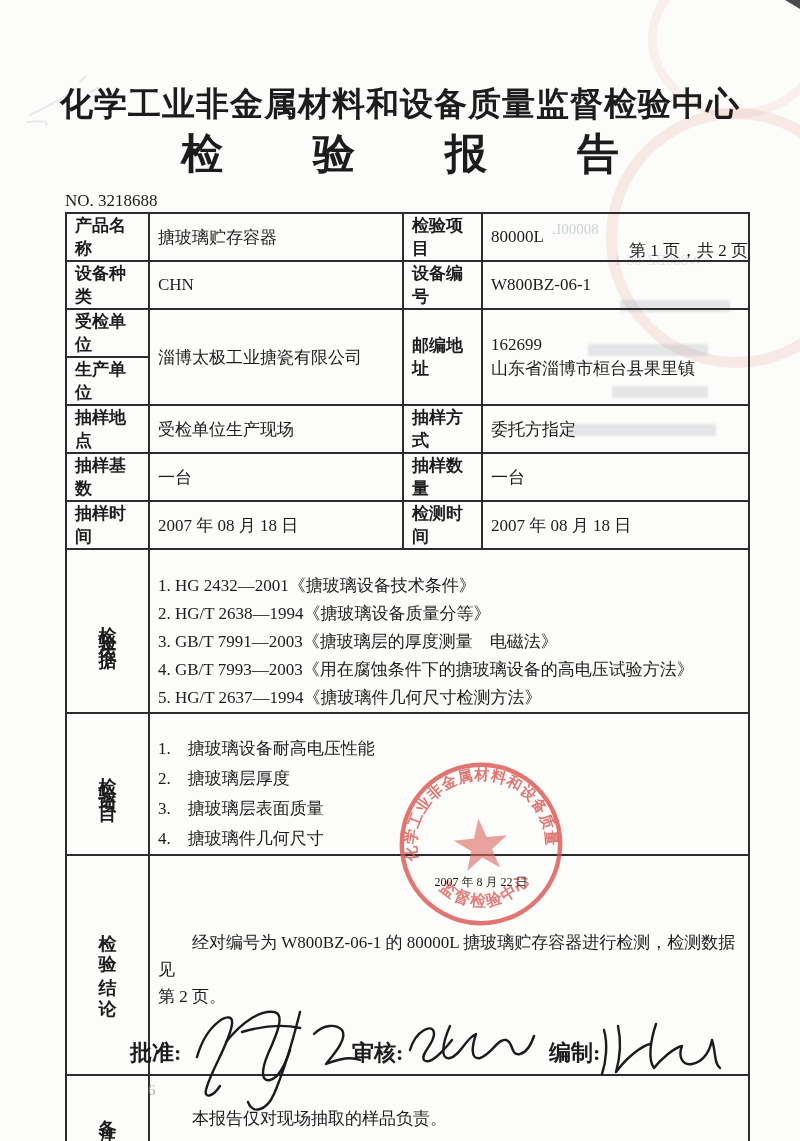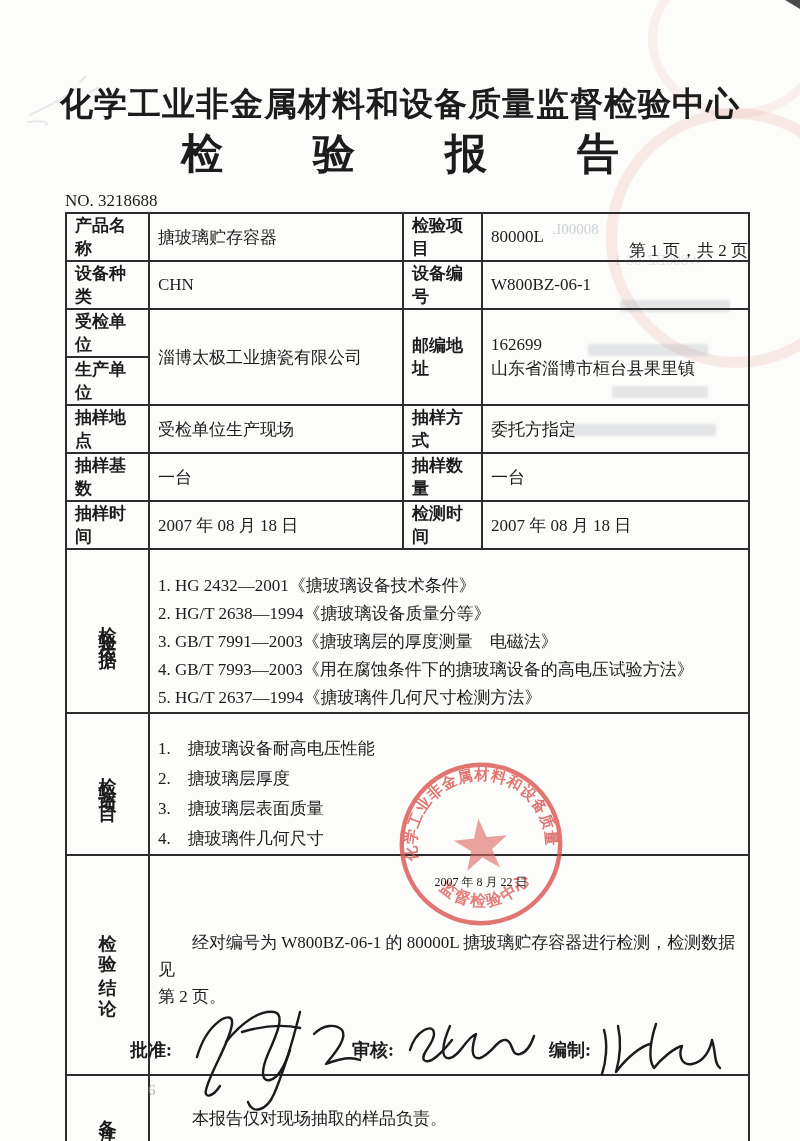--- a/index.html
+++ b/index.html
@@ -49,21 +49,21 @@
 
   
   .stamp { position:absolute; left:393px; top:756px; width:176px; height:176px;
            transform:rotate(-6deg); z-index:1; }
   .seal-note { position:absolute; left:381px; top:816px; width:200px; z-index:2;
                text-align:center; font-size:20px; letter-spacing:2px; }
   .seal-date { position:absolute; left:381px; top:874px; width:200px; z-index:2;
                text-align:center; font-size:12px; }
 
   
-  .sig-label { position:absolute; font-size:18px; font-weight:bold; }
+  .sig-label { position:absolute; font-size:22px; font-weight:bold; }
   .sig { position:absolute; }
   .sig path { stroke:#1b1b1b; stroke-width:2.4; fill:none;
               stroke-linecap:round; stroke-linejoin:round; }
 
   
   .bleed-ring { position:absolute; left:606px; top:108px; width:238px; height:238px;
     border:11px solid rgba(214,96,91,0.12); border-radius:50%; }
   .bleed-ring2 { position:absolute; left:648px; top:-40px; width:160px; height:140px;
     border:9px solid rgba(214,96,91,0.08); border-radius:50%; }
   .bleed-text { position:absolute; color:#aeb6bf; opacity:0.6; font-size:15px;

